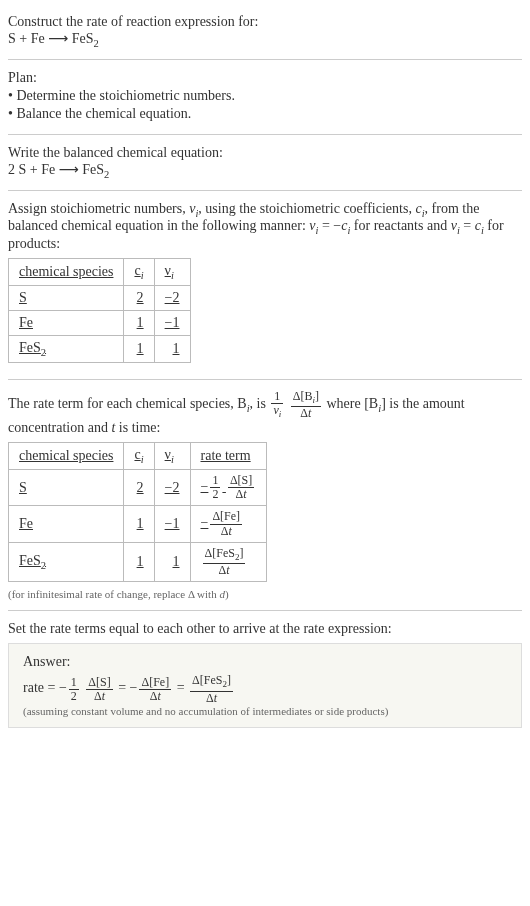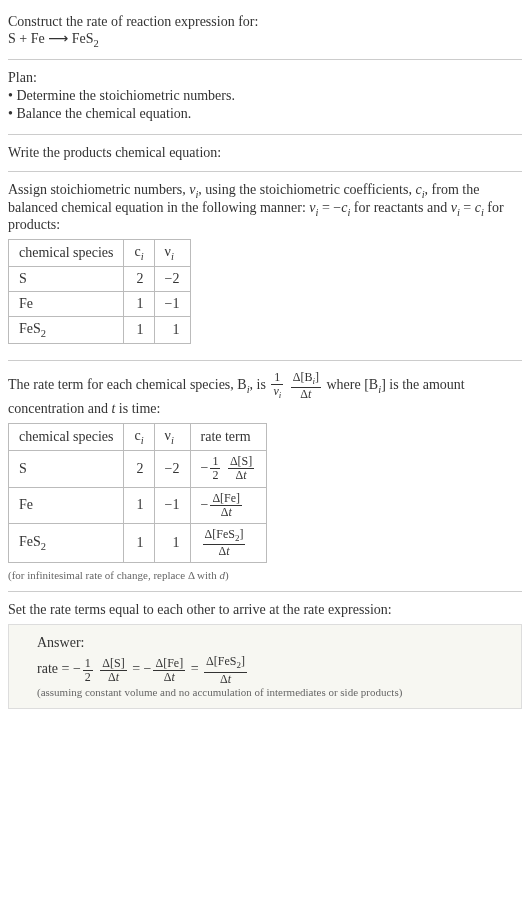--- a/index.html
+++ b/index.html
@@ -21,41 +21,42 @@
     margin: 4px 0;
   }
   .sub {
     font-size: 0.75em;
     vertical-align: sub;
   }
   table {
     border-collapse: collapse;
     margin: 6px 0;
     font-size: 14px;
+    text-decoration: underline;
   }
   th, td {
     border: 1px solid #bbb;
     padding: 4px 10px;
     text-align: left;
   }
   th {
     font-weight: normal;
     background: #fff;
   }
   td.num {
     text-align: right;
   }
   .smallnote {
     font-size: 11px;
     color: #666;
   }
   .answer-box {
     background: #f7f7f2;
     border: 1px solid #ddd;
-    padding: 10px 28px;
+    padding: 10px 14px;
     margin-top: 6px;
   }
   .answer-box .label {
     margin-bottom: 4px;
   }
   .indent {
   }
   .frac {
     display: inline-block;
     vertical-align: middle;
@@ -92,21 +93,22 @@
 <hr>
 
 <div class="section">
   <div>Plan:</div>
   <div class="plan-item">• Determine the stoichiometric numbers.</div>
   <div class="plan-item">• Balance the chemical equation.</div>
 </div>
 <hr>
 
 <div class="section">
-  <div>Write the products chemical equation:</div>
+  <div>Write the balanced chemical equation:</div>
+  <div class="eq">2 S + Fe ⟶ FeS<span class="sub">2</span></div>
 </div>
 <hr>
 
 <div class="section">
   <div>Assign stoichiometric numbers, <i>ν<span class="sub">i</span></i>, using the stoichiometric coefficients, <i>c<span class="sub">i</span></i>, from the balanced chemical equation in the following manner: <i>ν<span class="sub">i</span></i> = −<i>c<span class="sub">i</span></i> for reactants and <i>ν<span class="sub">i</span></i> = <i>c<span class="sub">i</span></i> for products:</div>
   <table>
     <tbody>
         <tr>
       <th>chemical species</th>
       <th>c<i><span class="sub">i</span></i></th>

